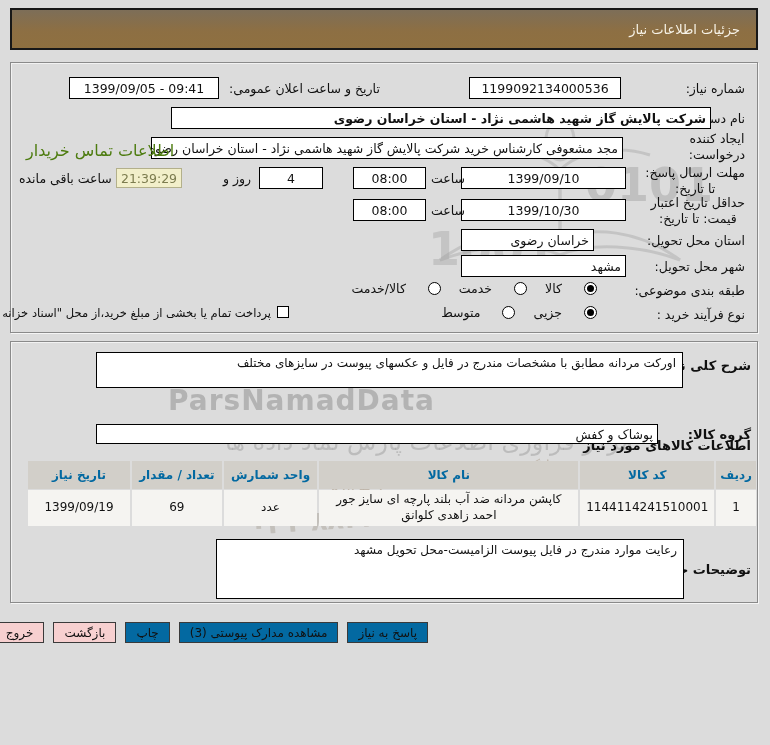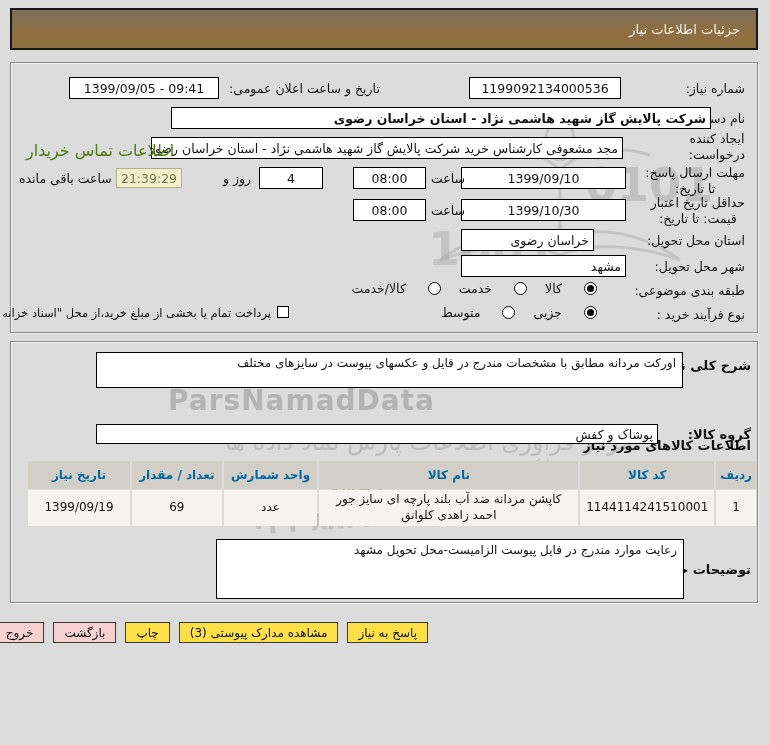--- a/index.html
+++ b/index.html
@@ -84,21 +84,21 @@
   }
   .num { direction:ltr; }
 
   
   .btnrow { top:622px; right:342px; display:flex; gap:9px; }
   .btn {
     height:21px; border:1px solid #3a3a3a; font-size:12px;
     display:flex; align-items:center; justify-content:center;
     padding:0 10px; white-space:nowrap; cursor:pointer;
   }
-  .btn.green { background:#fde047; }
+  .btn.green { background:#0369a1; }
   .btn.pink  { background:#f7d0d0; }
 
   
   .wm { pointer-events:none; }
   .wm-brand { left:168px; top:384px; font-size:28px; font-weight:bold; letter-spacing:1px;
               color:rgba(145,145,145,.55); direction:ltr; }
   .wm-fa    { left:225px; top:428px; font-size:24px; color:rgba(130,130,130,.35); white-space:nowrap; }
   .wm-tag   { left:330px; top:468px; font-size:15px; color:rgba(160,140,115,.45);
               transform:rotate(-6deg); white-space:nowrap; }
   .wm-phone { left:250px; top:502px; font-size:27px; font-weight:bold;

